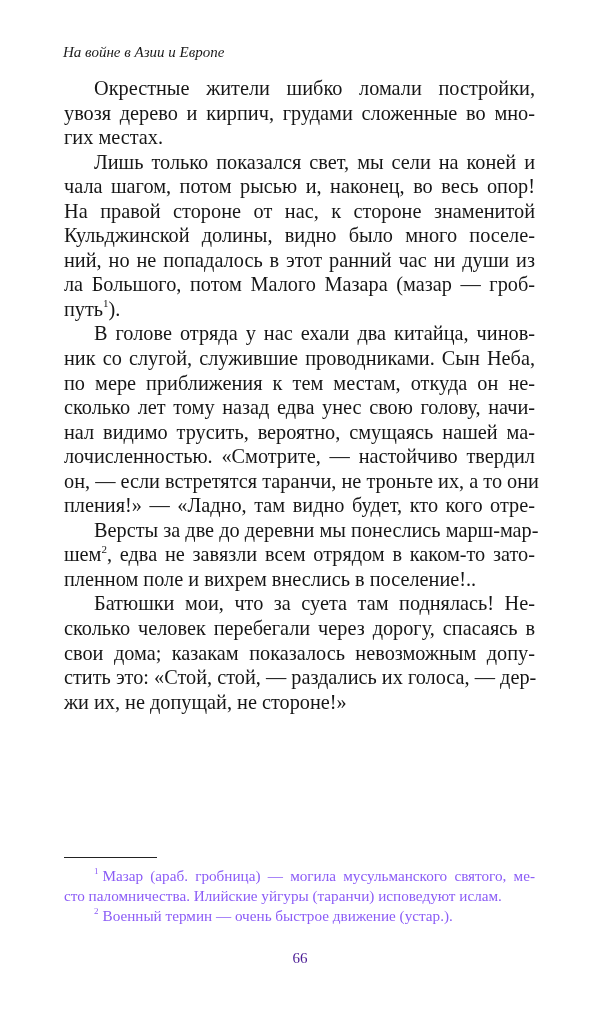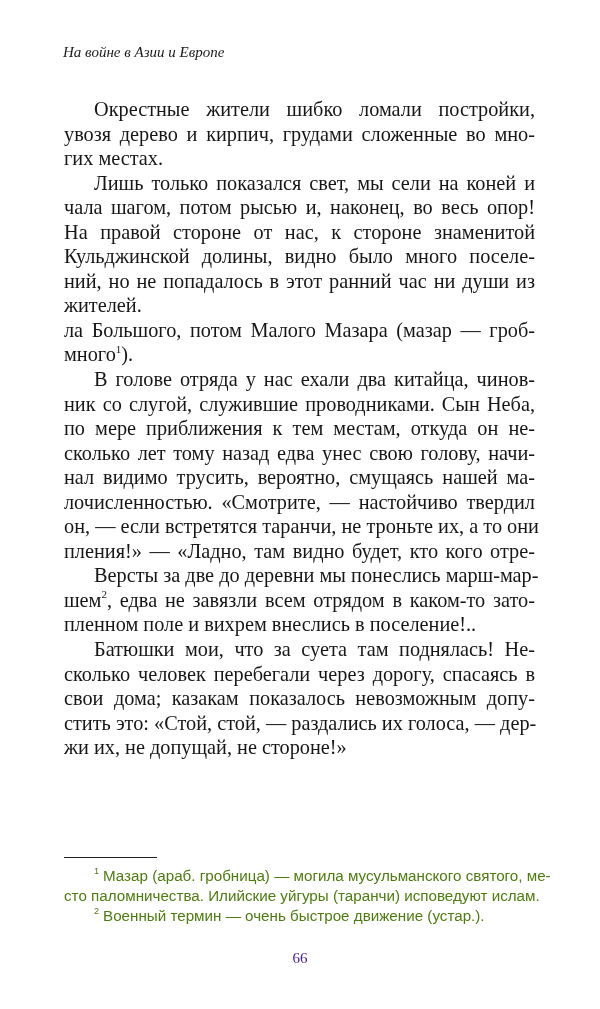--- a/index.html
+++ b/index.html
@@ -1,25 +1,25 @@
 <!DOCTYPE html>
 <html><head>
 <meta charset="utf-8">
 <style>
   html, body { margin: 0; padding: 0; background: #ffffff; }
   body { width: 600px; height: 1009px; position: relative; overflow: hidden; color: #1a1a1a; }
   .page { position: absolute; left: 0; top: 0; width: 600px; height: 711px; }
   .header { position: absolute; left: 63px; top: 44px; font-family: "Liberation Serif", serif; font-style: italic; font-size: 15px; color: #1a1a1a; white-space: nowrap; }
-  .body { position: absolute; left: 64px; top: 97px; width: 471px; font-family: "Liberation Serif", serif; font-size: 20.3px; line-height: 24.55px; color: #161616; }
+  .body { position: absolute; left: 64px; top: 76px; width: 471px; font-family: "Liberation Serif", serif; font-size: 20.3px; line-height: 24.55px; color: #161616; }
   .line { display: block; white-space: nowrap; text-align: justify; text-align-last: justify; height: 24.55px; }
   .line.last { text-align-last: left; }
   .line.indent { padding-left: 30px; }
   sup { font-size: 11px; line-height: 0; vertical-align: super; position: relative; top: -1px; }
   .fn-rule { position: absolute; left: 64px; top: 857px; width: 93px; height: 1px; background: #222; }
-  .footnotes { position: absolute; left: 64px; top: 866px; width: 471px; font-family: Liberation Sans, sans-serif; font-size: 15.2px; line-height: 20px; color: #4d7c0f; }
+  .footnotes { position: absolute; left: 64px; top: 866px; width: 471px; font-family: Liberation Serif, serif; font-size: 15.2px; line-height: 20px; color: #8b5cf6; }
   .fline { display: block; white-space: nowrap; text-align: justify; text-align-last: justify; height: 20px; }
   .fline.last { text-align-last: left; }
   .fline.indent { padding-left: 30px; }
   .fline sup { font-size: 9px; margin-right: 4px; }
   .pagenum { position: absolute; left: 0; width: 600px; top: 950px; text-align: center; font-family: "Liberation Serif", serif; font-size: 15px; color: #4c1d95; }
 </style>
 </head>
 <body>
 
 <div class="page">
@@ -27,23 +27,22 @@
 
   <div class="body">
     <span class="line indent">Окрестные жители шибко ломали постройки,</span>
     <span class="line">увозя дерево и кирпич, грудами сложенные во мно-</span>
     <span class="line last">гих местах.</span>
     <span class="line indent">Лишь только показался свет, мы сели на коней и</span>
     <span class="line">чала шагом, потом рысью и, наконец, во весь опор!</span>
     <span class="line">На правой стороне от нас, к стороне знаменитой</span>
     <span class="line">Кульджинской долины, видно было много поселе-</span>
     <span class="line">ний, но не попадалось в этот ранний час ни души из</span>
-    <span class="line last">жителей.</span>
     <span class="line">ла Большого, потом Малого Мазара (мазар — гроб-</span>
-    <span class="line last"><span>много</span><sup>1</sup><span>).</span></span>
+    <span class="line last"><span>путь</span><sup>1</sup><span>).</span></span>
     <span class="line indent">В голове отряда у нас ехали два китайца, чинов-</span>
     <span class="line">ник со слугой, служившие проводниками. Сын Неба,</span>
     <span class="line">по мере приближения к тем местам, откуда он не-</span>
     <span class="line">сколько лет тому назад едва унес свою голову, начи-</span>
     <span class="line">нал видимо трусить, вероятно, смущаясь нашей ма-</span>
     <span class="line">лочисленностью. «Смотрите, — настойчиво твердил</span>
     <span class="line">он, — если встретятся таранчи, не троньте их, а то они</span>
     <span class="line">пления!» — «Ладно, там видно будет, кто кого отре-</span>
     <span class="line indent">Версты за две до деревни мы понеслись марш-мар-</span>
     <span class="line"><span>шем</span><sup>2</sup><span>, едва не завязли всем отрядом в каком-то зато-</span></span>

